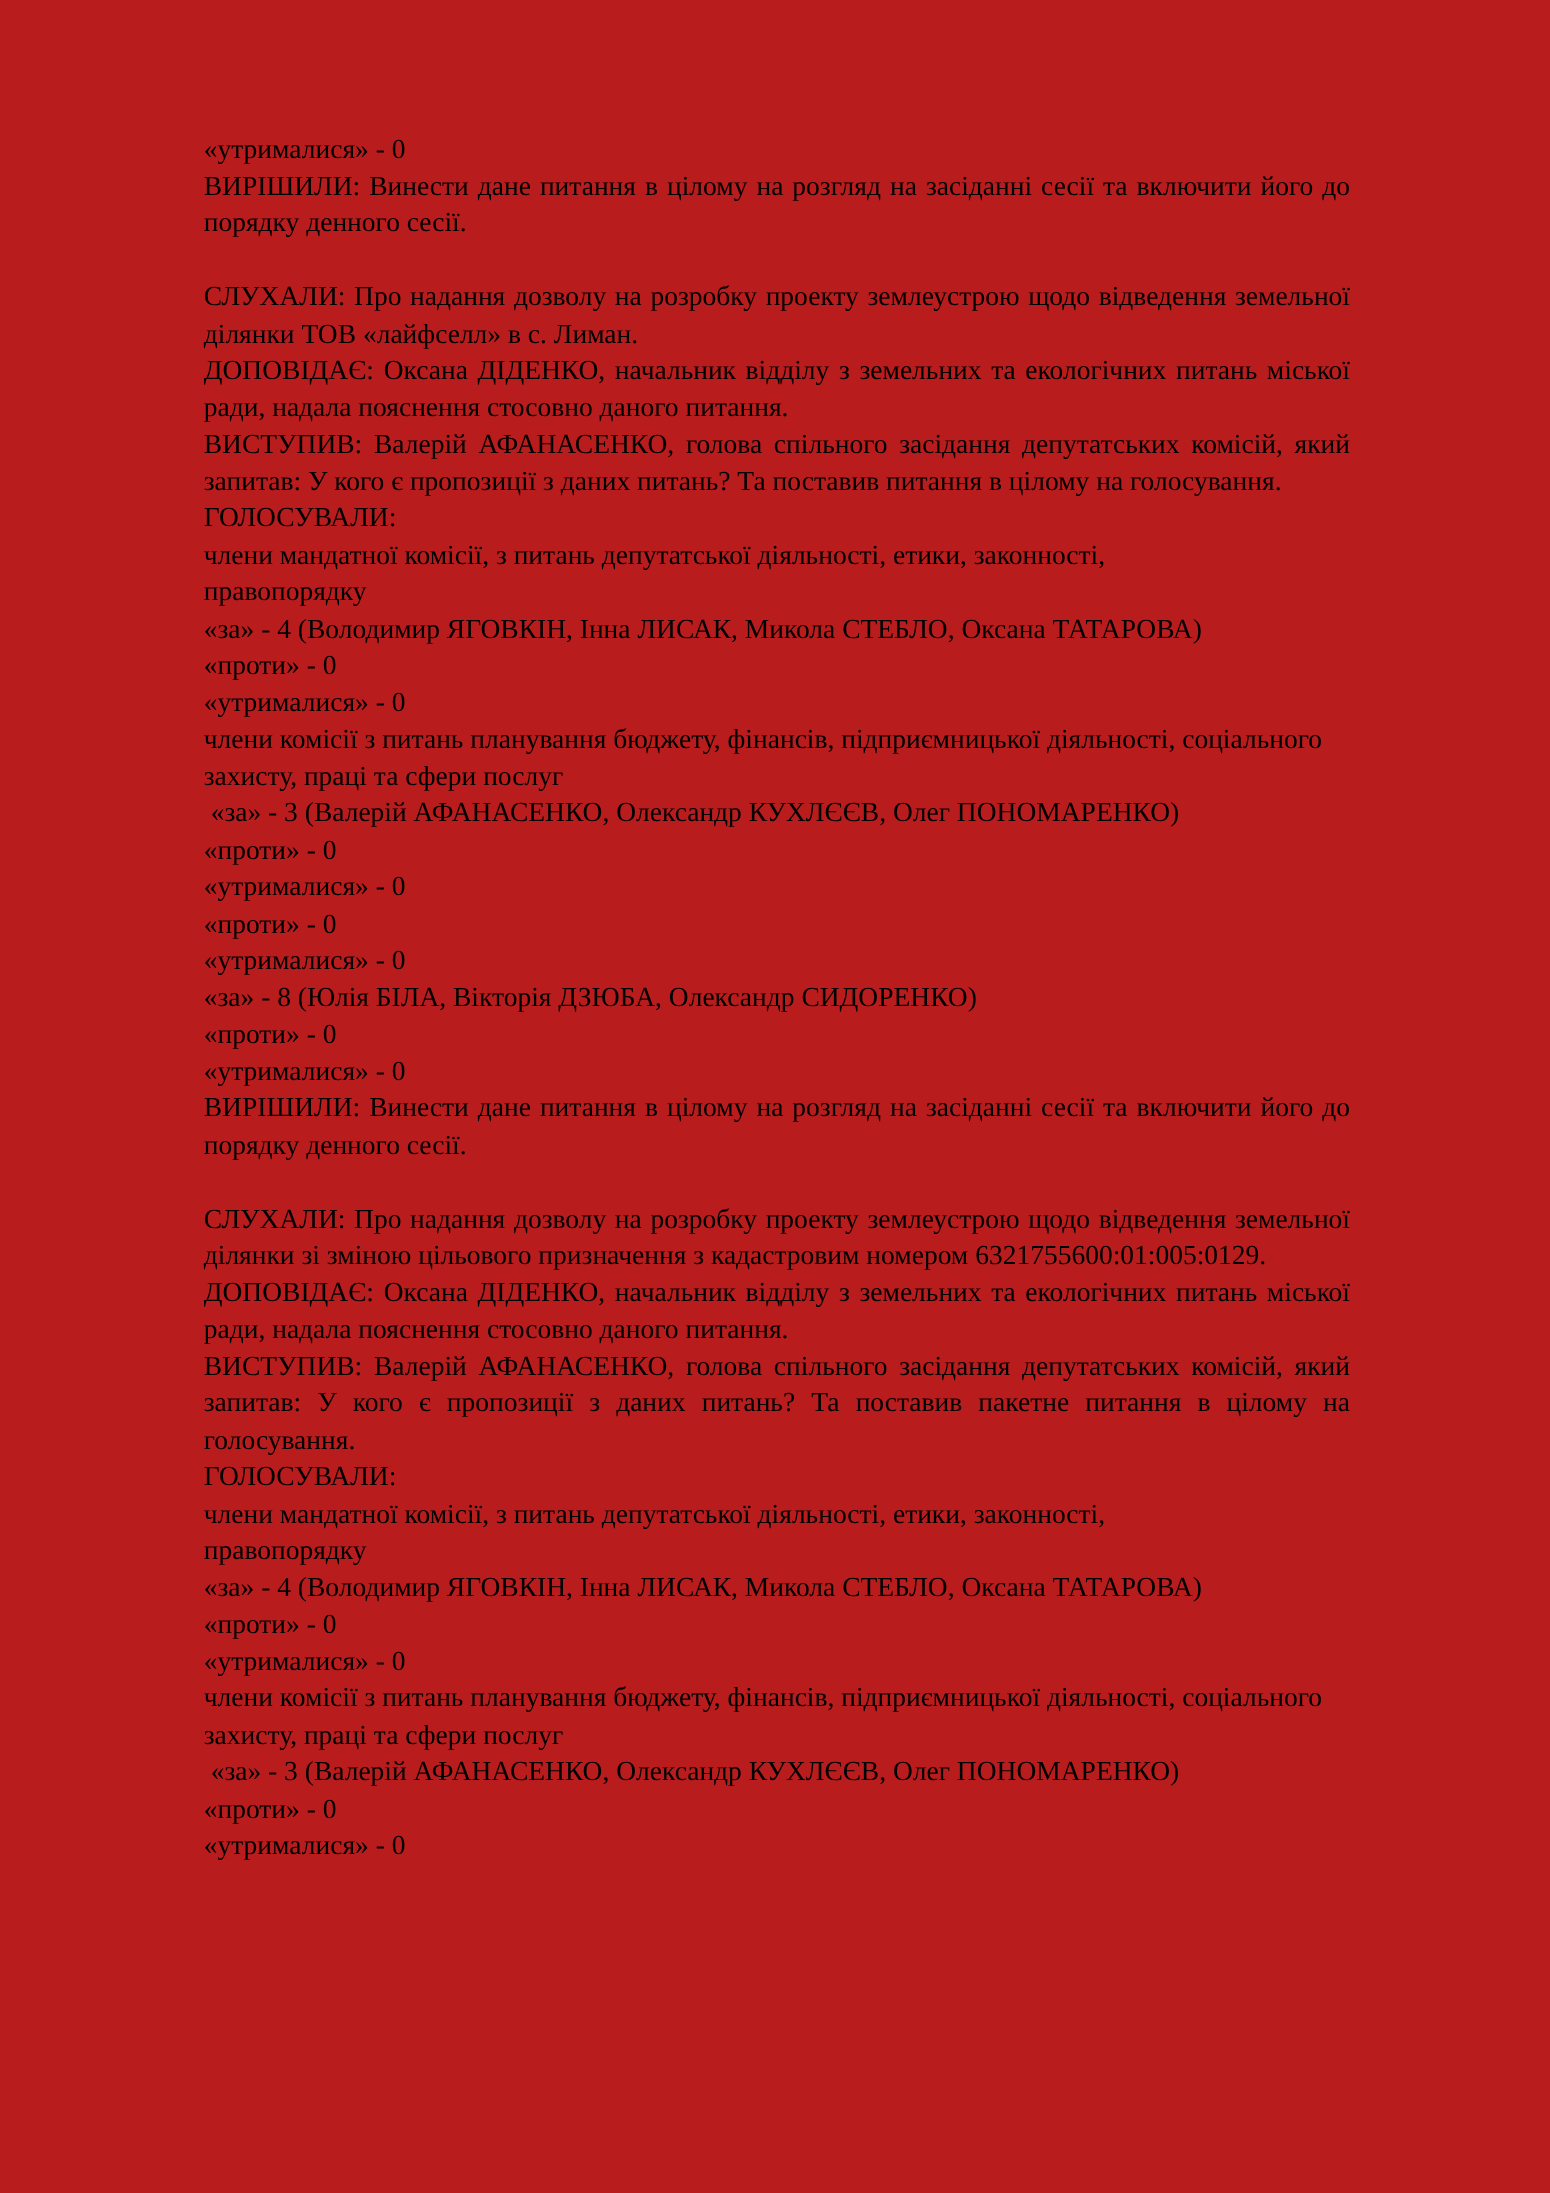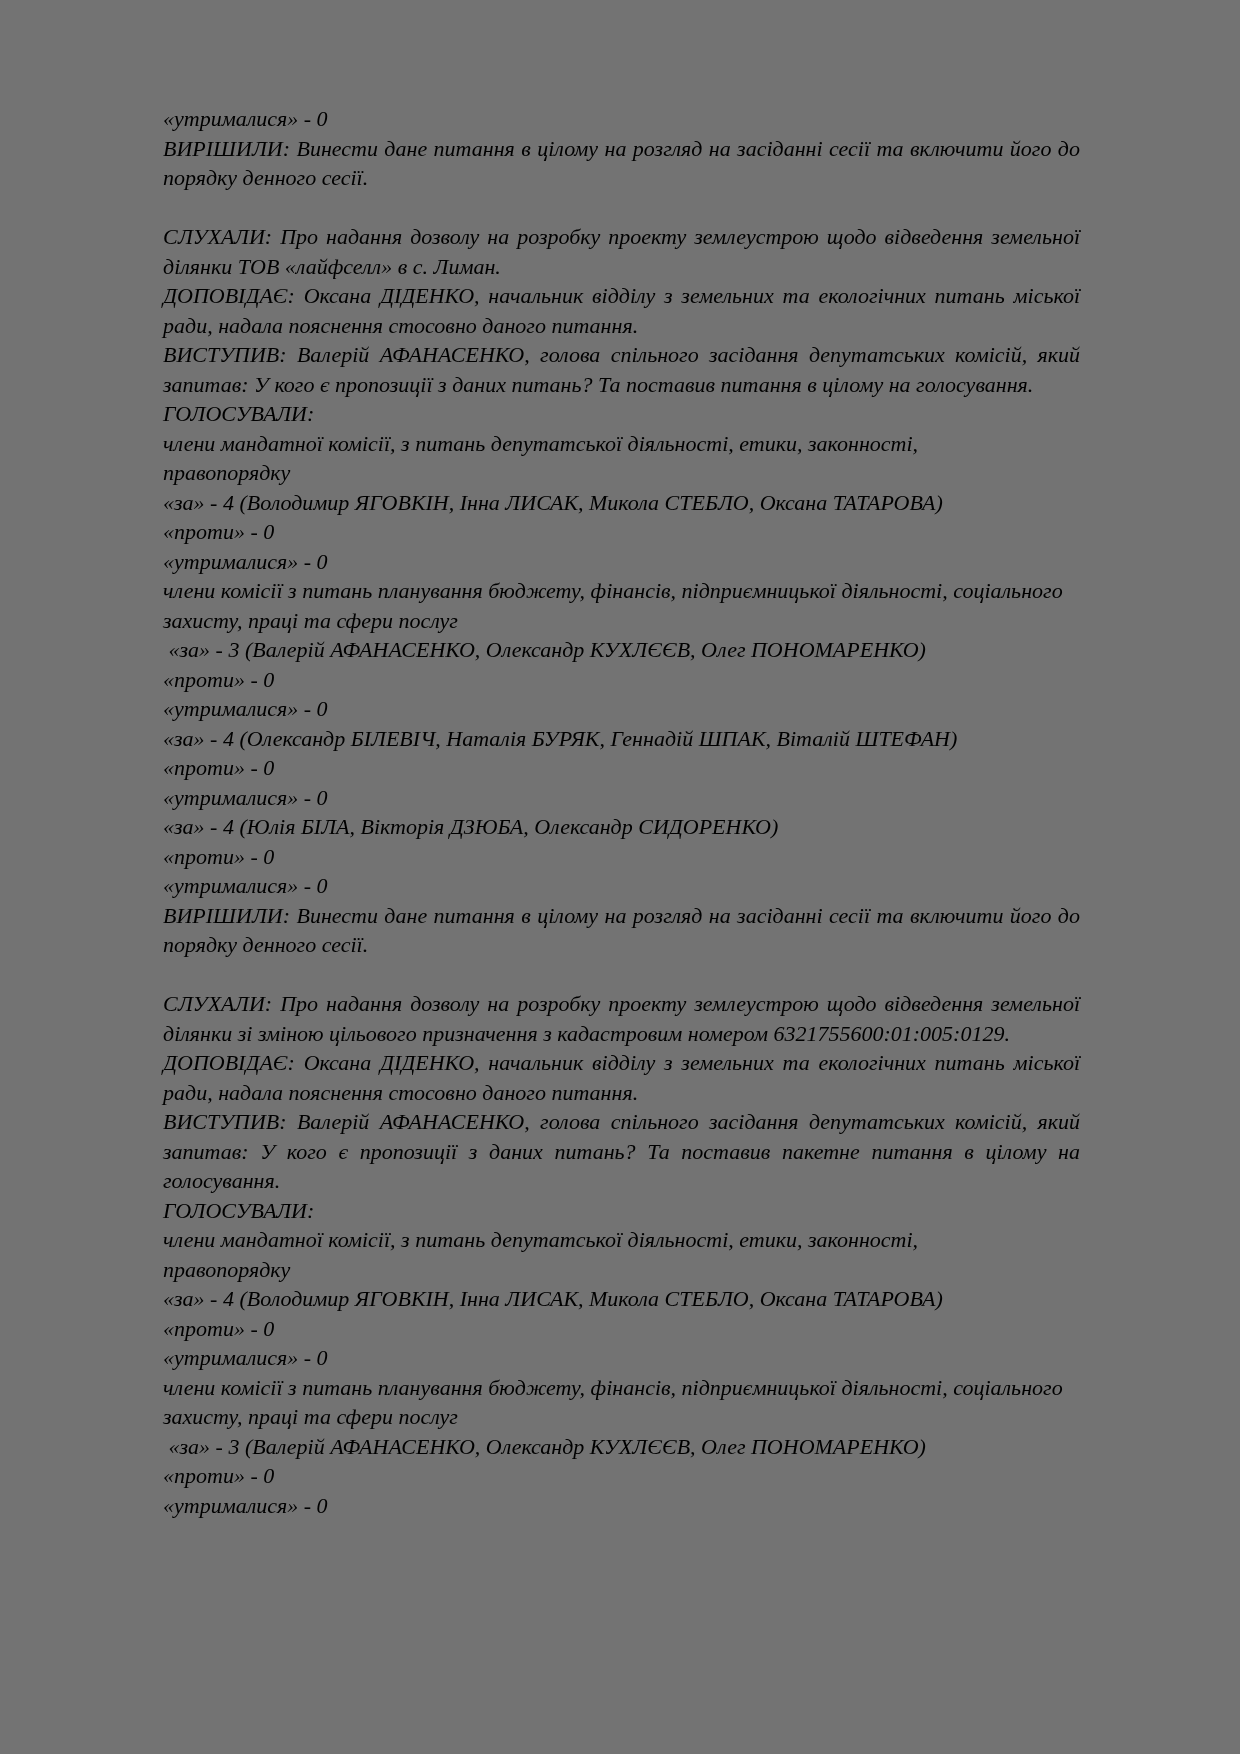--- a/index.html
+++ b/index.html
@@ -29,42 +29,41 @@
     white-space: pre-wrap;
     color: #000000;
   }
   .para.left    { text-align: left; }
   .para.justify { text-align: justify; }
   .para.spacer  { min-height: 29.5px; }
 </style>
 </head>
 <body>
 
-<div class="page" style="background: #737373; color: rgb(0, 0, 0); font-style: italic;">
+<div class="page" style="background: #b91c1c; color: rgb(0, 0, 0);">
     <p class="para left">«утрималися» - 0</p>
     <p class="para justify">ВИРІШИЛИ: Винести дане питання в цілому на розгляд на засіданні сесії та включити його до порядку денного сесії.</p>
     <p class="para left spacer">&nbsp;</p>
     <p class="para justify">СЛУХАЛИ: Про надання дозволу на розробку проекту землеустрою щодо відведення земельної ділянки ТОВ «лайфселл» в с. Лиман.</p>
     <p class="para justify">ДОПОВІДАЄ: Оксана ДІДЕНКО, начальник відділу з земельних та екологічних питань міської ради, надала пояснення стосовно даного питання.</p>
     <p class="para justify">ВИСТУПИВ: Валерій АФАНАСЕНКО, голова спільного засідання депутатських комісій, який запитав: У кого є пропозиції з даних питань? Та поставив питання в цілому на голосування.</p>
     <p class="para left">ГОЛОСУВАЛИ:</p>
     <p class="para left">члени мандатної комісії, з питань депутатської діяльності, етики, законності,
 правопорядку</p>
     <p class="para left">«за» - 4 (Володимир ЯГОВКІН, Інна ЛИСАК, Микола СТЕБЛО, Оксана ТАТАРОВА)</p>
     <p class="para left">«проти» - 0</p>
     <p class="para left">«утрималися» - 0</p>
     <p class="para left">члени комісії з питань планування бюджету, фінансів, підприємницької діяльності, соціального
 захисту, праці та сфери послуг</p>
     <p class="para left"> «за» - 3 (Валерій АФАНАСЕНКО, Олександр КУХЛЄЄВ, Олег ПОНОМАРЕНКО)</p>
     <p class="para left">«проти» - 0</p>
     <p class="para left">«утрималися» - 0</p>
-    <p class="para left">«за» - 4 (Олександр БІЛЕВІЧ, Наталія БУРЯК, Геннадій ШПАК, Віталій ШТЕФАН)</p>
     <p class="para left">«проти» - 0</p>
     <p class="para left">«утрималися» - 0</p>
-    <p class="para left">«за» - 4 (Юлія БІЛА, Вікторія ДЗЮБА, Олександр СИДОРЕНКО)</p>
+    <p class="para left">«за» - 8 (Юлія БІЛА, Вікторія ДЗЮБА, Олександр СИДОРЕНКО)</p>
     <p class="para left">«проти» - 0</p>
     <p class="para left">«утрималися» - 0</p>
     <p class="para justify">ВИРІШИЛИ: Винести дане питання в цілому на розгляд на засіданні сесії та включити його до порядку денного сесії.</p>
     <p class="para left spacer">&nbsp;</p>
     <p class="para justify">СЛУХАЛИ: Про надання дозволу на розробку проекту землеустрою щодо відведення земельної ділянки зі зміною цільового призначення з кадастровим номером 6321755600:01:005:0129.</p>
     <p class="para justify">ДОПОВІДАЄ: Оксана ДІДЕНКО, начальник відділу з земельних та екологічних питань міської ради, надала пояснення стосовно даного питання.</p>
     <p class="para justify">ВИСТУПИВ: Валерій АФАНАСЕНКО, голова спільного засідання депутатських комісій, який запитав: У кого є пропозиції з даних питань? Та поставив пакетне питання в цілому на голосування.</p>
     <p class="para left">ГОЛОСУВАЛИ:</p>
     <p class="para left">члени мандатної комісії, з питань депутатської діяльності, етики, законності,
 правопорядку</p>

